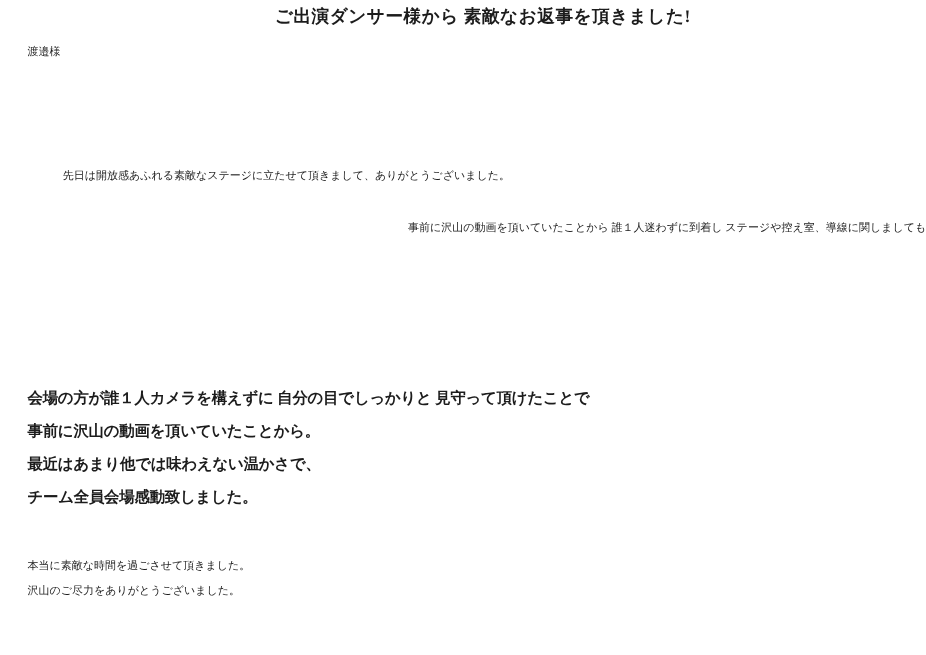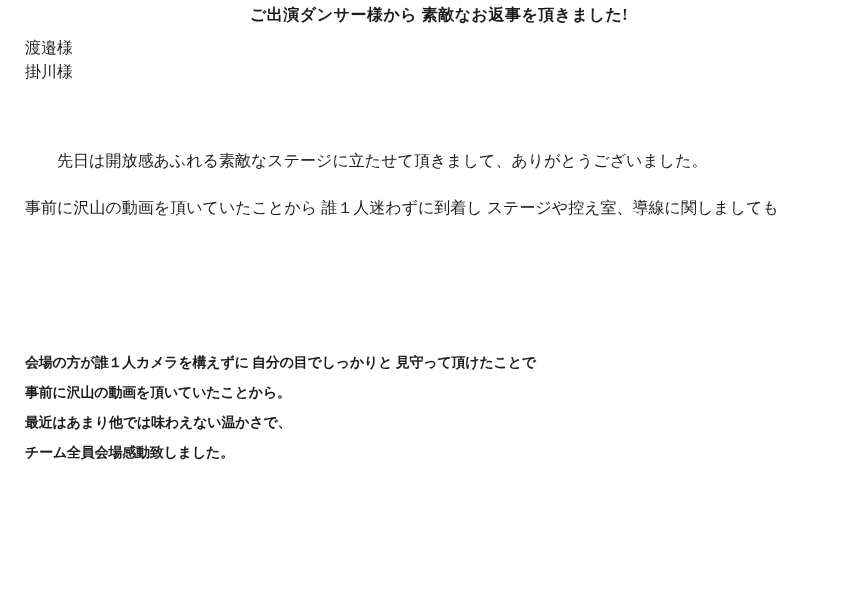--- a/index.html
+++ b/index.html
@@ -40,57 +40,60 @@
     padding-left: 36px;
     box-sizing: border-box;
     text-align: center;
   }
   .title-text {
     font-size: 16px;
     font-weight: bold;
     letter-spacing: 0.5px;
   }
   .small {
-    font-size: 16px;
+    font-size: 10px;
   }
   .large {
     font-size: 14px;
     letter-spacing: -0.2px;
   }
   .recipients { top: 36px; line-height: 23.5px; }
   .para-1 { top: 149px; line-height: 24px; margin-left: 32px; }
-  .para-2 { top: 196px; line-height: 24px; }
+  .para-2 { top: 196px; line-height: 24px; text-align: right; }
   .para-3 { top: 261px; line-height: 30px; }
   .para-4 { top: 348px; line-height: 30px; font-weight: bold; }
   .para-5 { top: 503px; line-height: 23px; }
 </style>
 </head>
 <body>
 
 <div class="page">
 
   <div class="title-block">
     <span class="title-text">ご出演ダンサー様から 素敵なお返事を頂きました!</span>
   </div>
 
   <div class="block recipients small">
     <div class="line">渡邉様</div>
-    <div class="line">掛川様</div>
   </div>
 
   <div class="block para-1 small">
     <div class="line">先日は開放感あふれる素敵なステージに立たせて頂きまして、ありがとうございました。</div>
   </div>
 
   <div class="block para-2 small">
     <div class="line">事前に沢山の動画を頂いていたことから 誰１人迷わずに到着し ステージや控え室、導線に関しましても</div>
   </div>
 
 
   <div class="block para-4 large">
     <div class="line">会場の方が誰１人カメラを構えずに 自分の目でしっかりと 見守って頂けたことで</div>
     <div class="line">事前に沢山の動画を頂いていたことから。</div>
     <div class="line">最近はあまり他では味わえない温かさで、</div>
     <div class="line">チーム全員会場感動致しました。</div>
   </div>
 
+  <div class="block para-5 small">
+    <div class="line">本当に素敵な時間を過ごさせて頂きました。</div>
+    <div class="line">沢山のご尽力をありがとうございました。</div>
+  </div>
 
 </div>
 
 </body></html>

